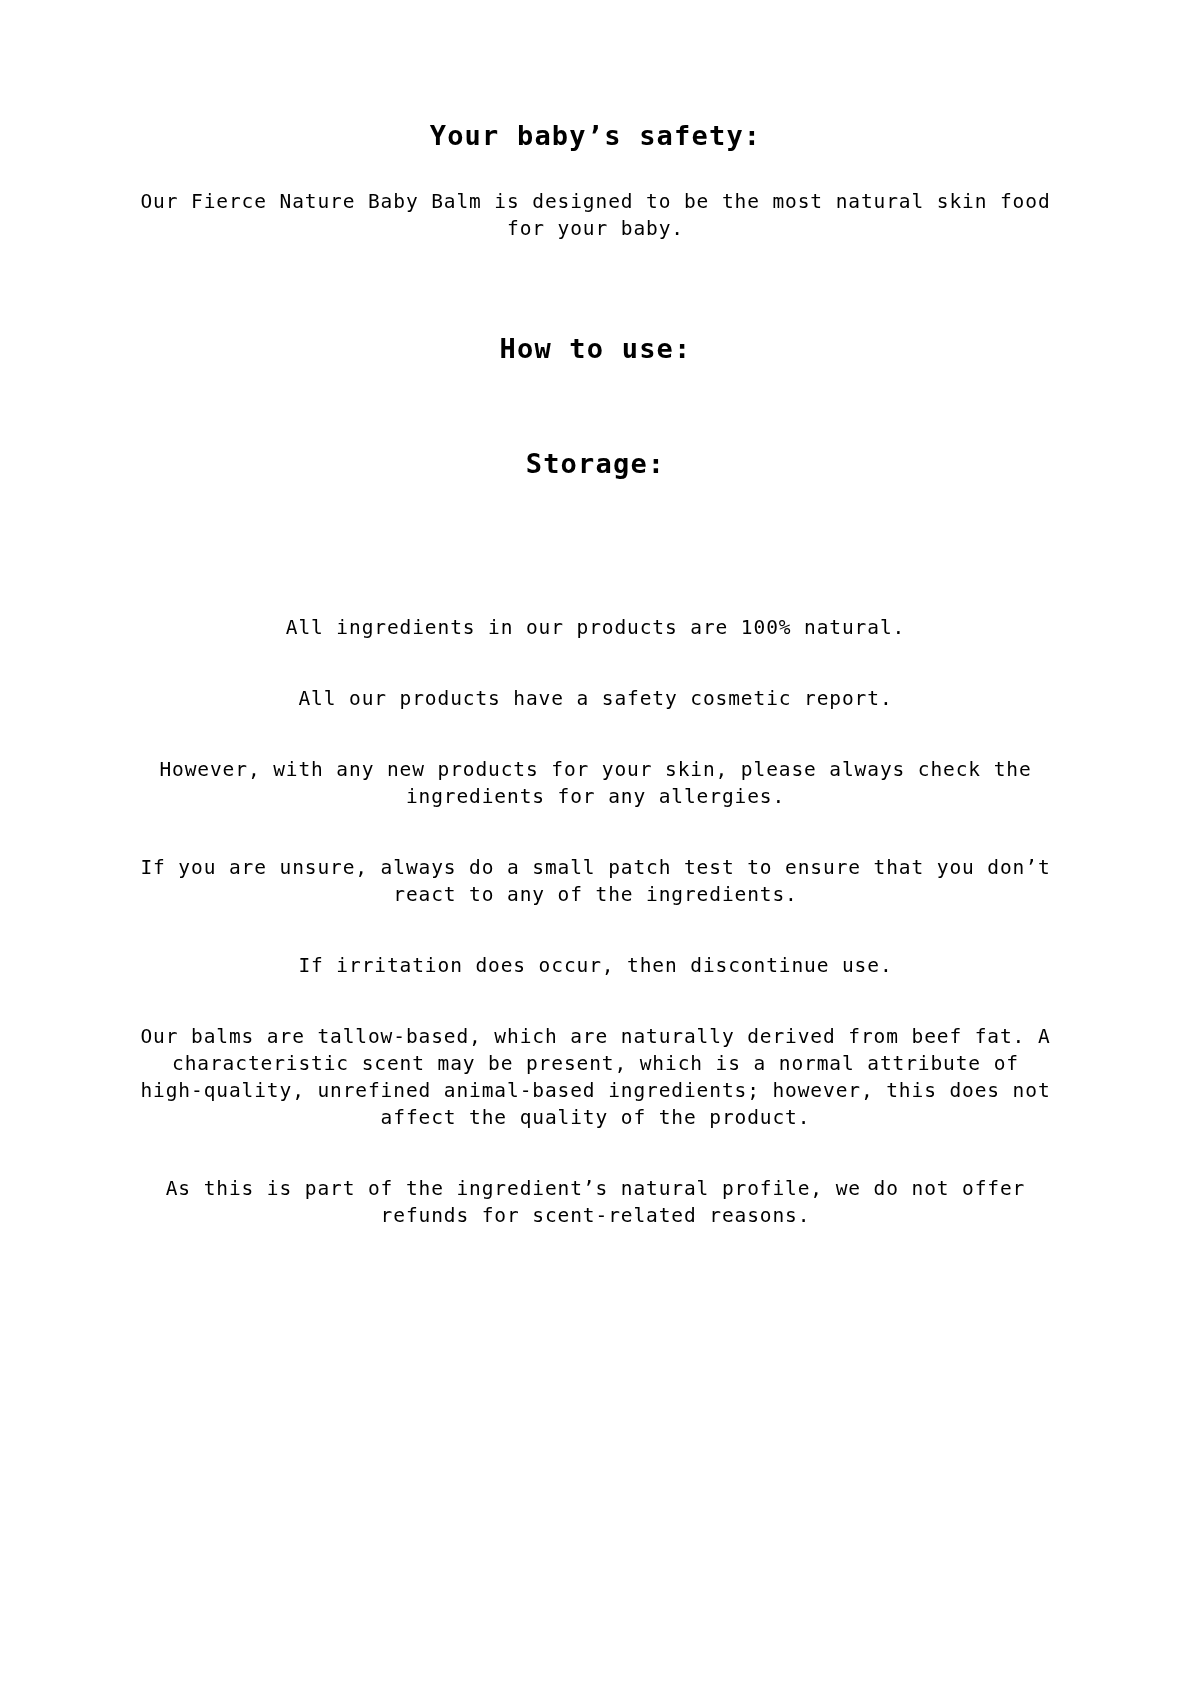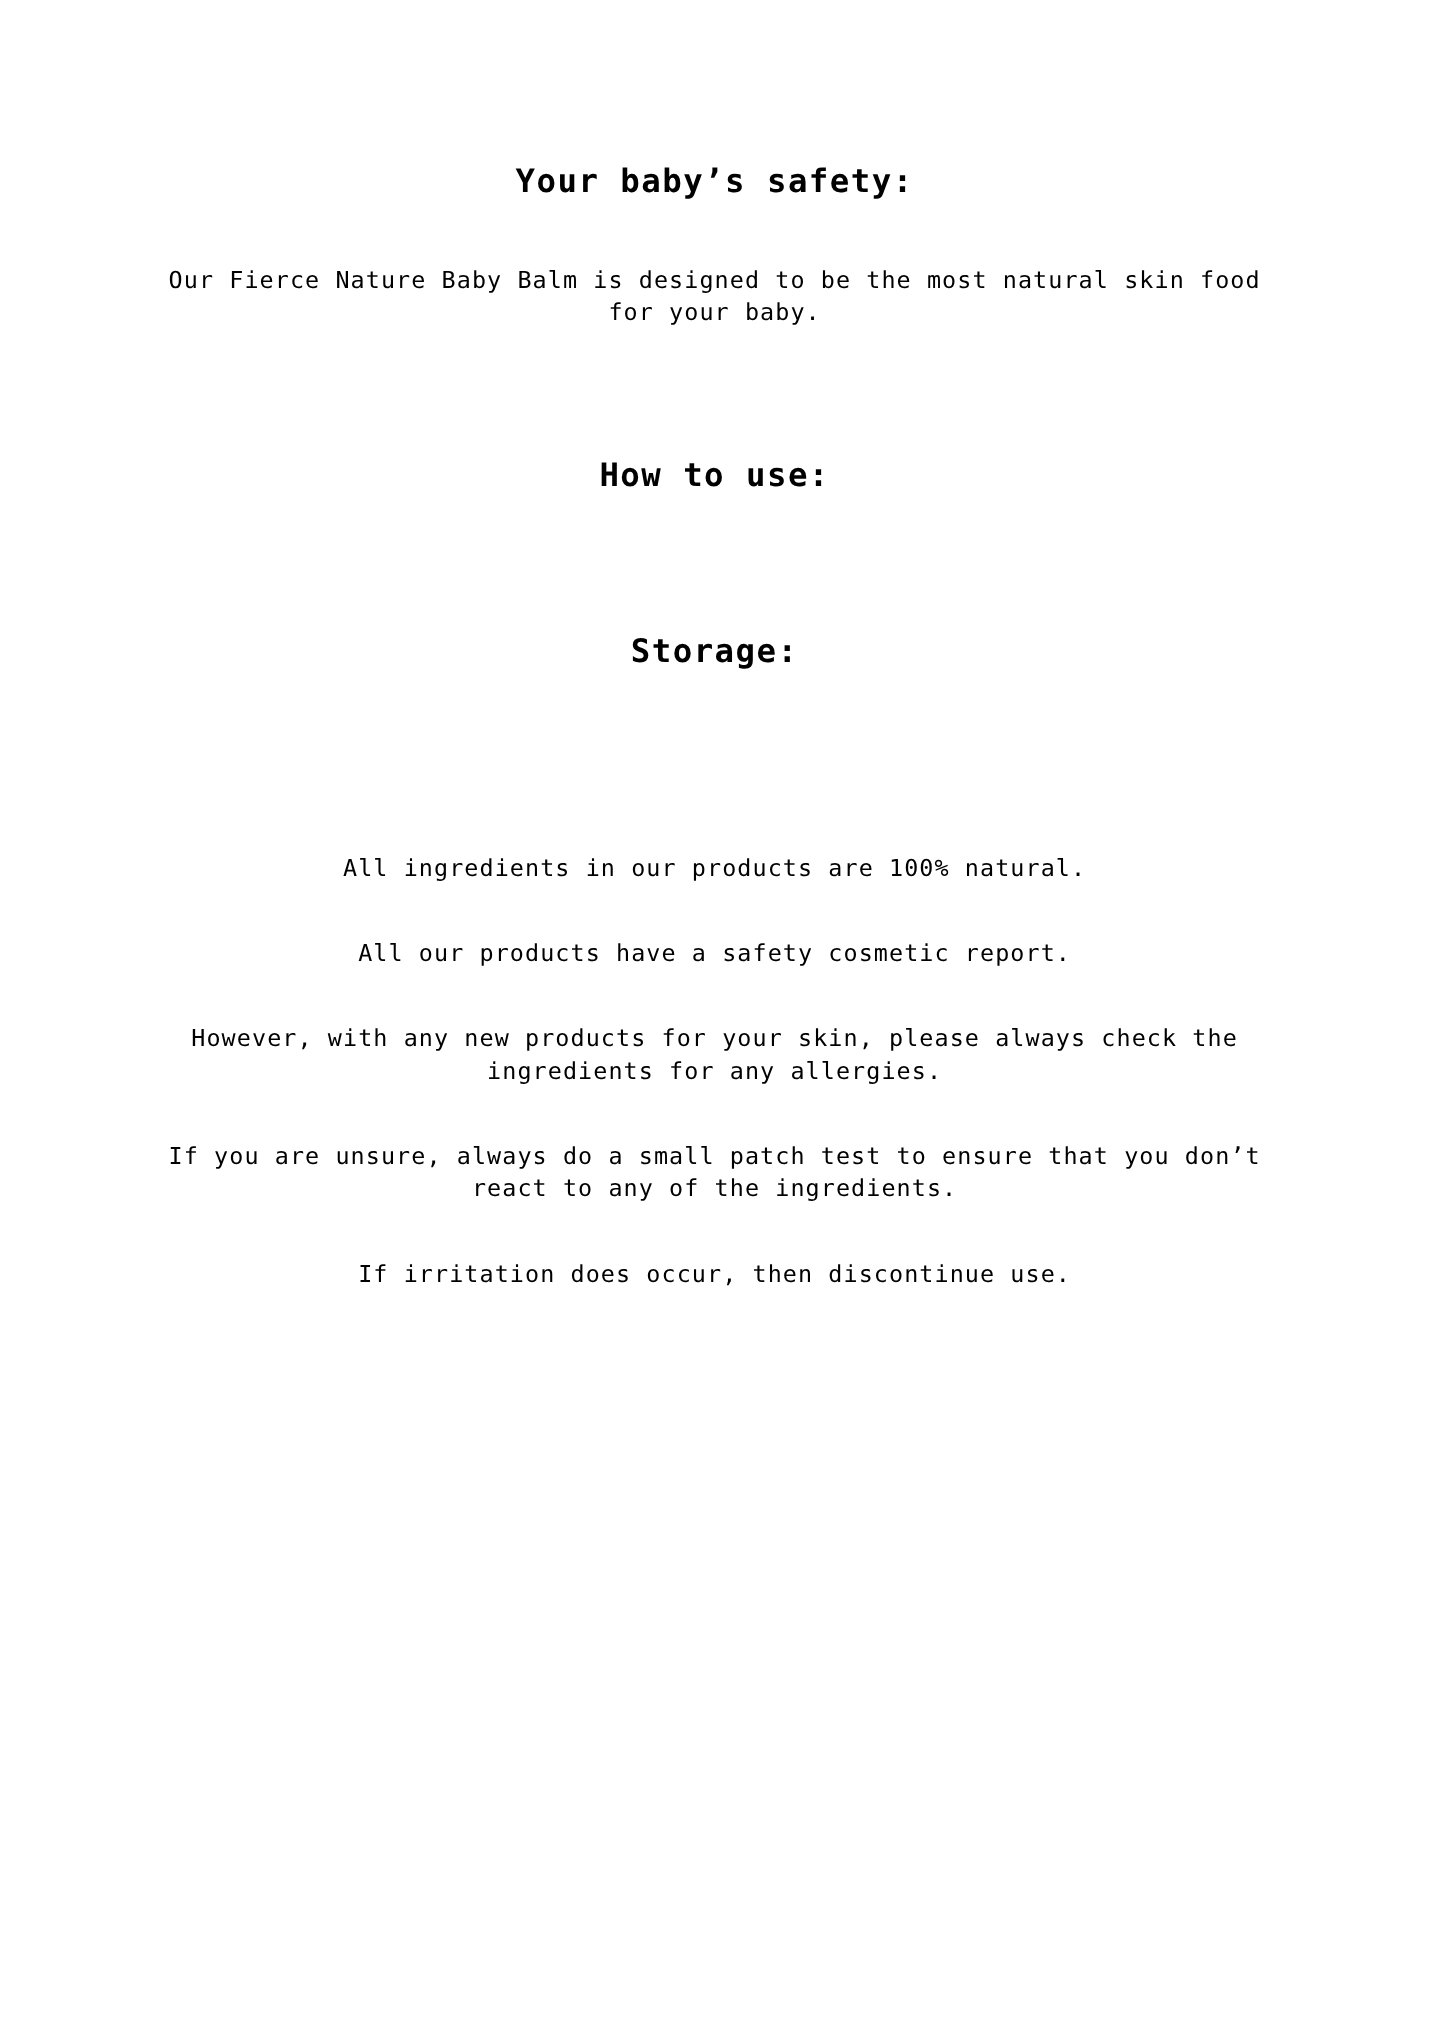--- a/index.html
+++ b/index.html
@@ -22,21 +22,21 @@
   }
   .doc {
     width: 100%;
   }
   h2.section-title {
     font-family: "DejaVu Sans Mono", "Liberation Mono", monospace;
     font-weight: bold;
     font-size: 27px;
     letter-spacing: 1.2px;
     text-align: center;
-    margin: 16px;
+    margin: 0;
     padding: 0;
     line-height: 1.3;
   }
   p.para {
     font-family: "DejaVu Sans Mono", "Liberation Mono", monospace;
     font-size: 19.5px;
     line-height: 27px;
     letter-spacing: 0.9px;
     text-align: center;
     margin: 13px;
@@ -82,17 +82,19 @@
       <p class="para">All ingredients in our products are 100% natural.</p>
       <div class="gap-para"></div>
       <p class="para">All our products have a safety cosmetic report.</p>
       <div class="gap-para"></div>
       <p class="para">However, with any new products for your skin, please always check the ingredients for any allergies.</p>
       <div class="gap-para"></div>
       <p class="para">If you are unsure, always do a small patch test to ensure that you don’t react to any of the ingredients.</p>
       <div class="gap-para"></div>
       <p class="para">If irritation does occur, then discontinue use.</p>
       <div class="gap-para"></div>
+      <p class="para">Our balms are tallow-based, which are naturally derived from beef fat. A characteristic scent may be present, which is a normal attribute of high-quality, unrefined animal-based ingredients; however, this does not affect the quality of the product.</p>
       <div class="gap-para"></div>
+      <p class="para">As this is part of the ingredient’s natural profile, we do not offer refunds for scent-related reasons.</p>
     </section>
 
   </div>
 </div>
 
 </body></html>

